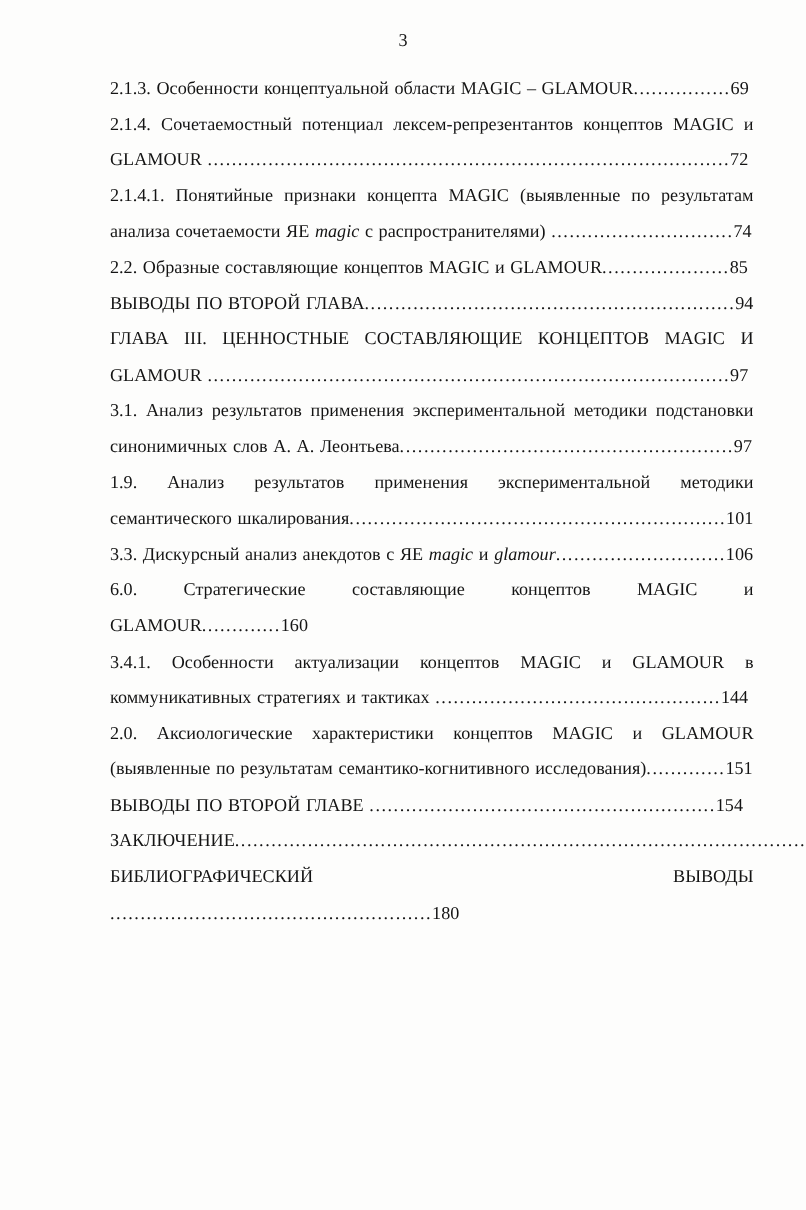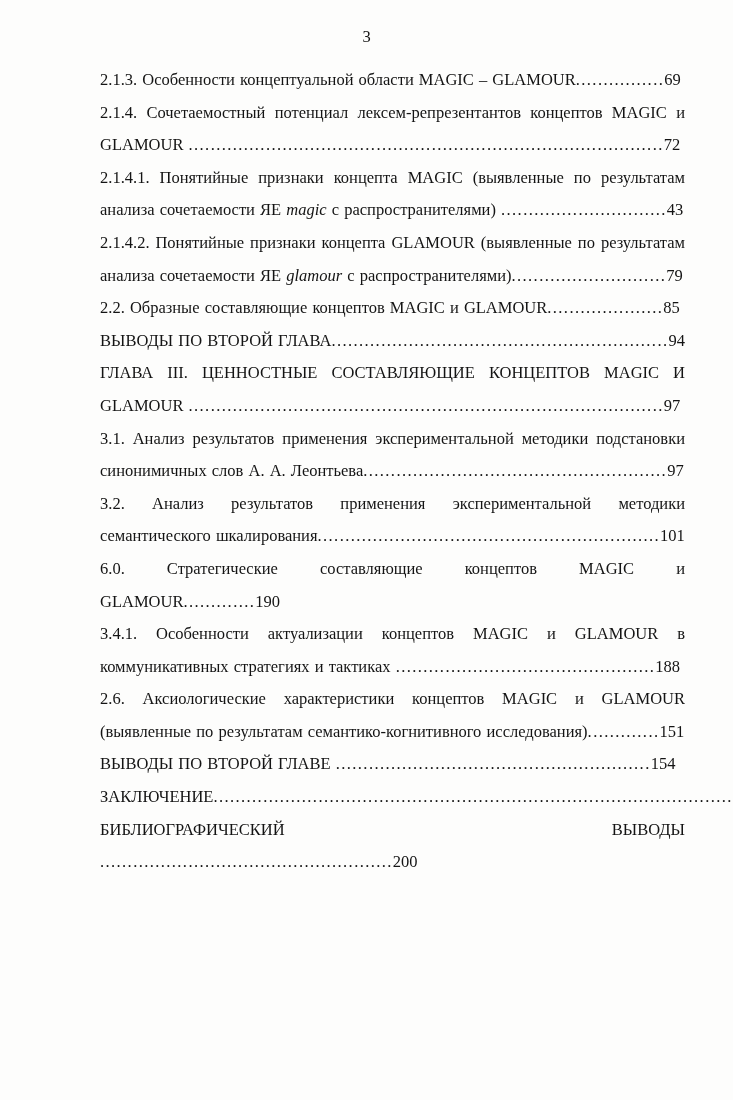--- a/index.html
+++ b/index.html
@@ -44,27 +44,27 @@
   .pg { white-space: nowrap; }
 </style>
 </head>
 <body>
 
 <div class="sheet">
   <div class="page-number">3</div>
   <div class="toc" id="toc">
       <p class="entry"><span><span>2.1.3. Особенности концептуальной области MAGIC –  GLAMOUR</span></span><span class="dots">................</span><span class="pg">69</span></p>
       <p class="entry"><span><span>2.1.4. Сочетаемостный потенциал лексем-репрезентантов концептов MAGIC и GLAMOUR </span></span><span class="dots">......................................................................................</span><span class="pg">72</span></p>
-      <p class="entry"><span><span>2.1.4.1. Понятийные признаки концепта MAGIC (выявленные по результатам анализа сочетаемости ЯЕ </span><i>magic</i><span>  с распространителями) </span></span><span class="dots">..............................</span><span class="pg">43</span></p>
-      <p class="entry"><span><span>2.1.4.2. Понятийные признаки концепта GLAMOUR (выявленные по результатам анализа сочетаемости ЯЕ </span><i>glamour</i><span>  с распространителями)</span></span><span class="dots">............................</span><span class="pg">79</span></p>
+      <p class="entry"><span><span>2.1.4.1. Понятийные признаки концепта MAGIC (выявленные по результатам анализа сочетаемости ЯЕ </span><i>magic</i><span>  с распространителями) </span></span><span class="dots">..............................</span><span class="pg">74</span></p>
       <p class="entry"><span><span>2.2. Образные составляющие концептов MAGIC и GLAMOUR</span></span><span class="dots">.....................</span><span class="pg">85</span></p>
       <p class="entry"><span><span>ВЫВОДЫ ПО ВТОРОЙ ГЛАВА</span></span><span class="dots">.............................................................</span><span class="pg">94</span></p>
       <p class="entry"><span><span>ГЛАВА III. ЦЕННОСТНЫЕ СОСТАВЛЯЮЩИЕ КОНЦЕПТОВ MAGIC И GLAMOUR </span></span><span class="dots">......................................................................................</span><span class="pg">97</span></p>
       <p class="entry"><span><span>3.1. Анализ результатов применения экспериментальной методики подстановки синонимичных слов А. А. Леонтьева</span></span><span class="dots">.......................................................</span><span class="pg">97</span></p>
-      <p class="entry"><span><span>3.2. Анализ результатов применения экспериментальной методики семантического шкалирования</span></span><span class="dots">..............................................................</span><span class="pg">101</span></p>
-      <p class="entry"><span><span>6.0. Стратегические составляющие концептов MAGIC и GLAMOUR</span></span><span class="dots">.............</span><span class="pg">190</span></p>
-      <p class="entry"><span><span>3.4.1. Особенности актуализации концептов MAGIC и GLAMOUR в коммуникативных стратегиях и тактиках </span></span><span class="dots">...............................................</span><span class="pg">188</span></p>
-      <p class="entry"><span><span>2.6. Аксиологические характеристики концептов MAGIC и GLAMOUR (выявленные по результатам семантико-когнитивного исследования)</span></span><span class="dots">.............</span><span class="pg">151</span></p>
+      <p class="entry"><span><span>1.9. Анализ результатов применения экспериментальной методики семантического шкалирования</span></span><span class="dots">..............................................................</span><span class="pg">101</span></p>
+      <p class="entry"><span><span>3.3. Дискурсный анализ анекдотов с ЯЕ </span><i>magic</i><span> и  </span><i>glamour</i></span><span class="dots">............................</span><span class="pg">106</span></p>
+      <p class="entry"><span><span>6.0. Стратегические составляющие концептов MAGIC и GLAMOUR</span></span><span class="dots">.............</span><span class="pg">160</span></p>
+      <p class="entry"><span><span>3.4.1. Особенности актуализации концептов MAGIC и GLAMOUR в коммуникативных стратегиях и тактиках </span></span><span class="dots">...............................................</span><span class="pg">144</span></p>
+      <p class="entry"><span><span>2.0. Аксиологические характеристики концептов MAGIC и GLAMOUR (выявленные по результатам семантико-когнитивного исследования)</span></span><span class="dots">.............</span><span class="pg">151</span></p>
       <p class="entry"><span><span>ВЫВОДЫ ПО ВТОРОЙ ГЛАВЕ </span></span><span class="dots">.........................................................</span><span class="pg">154</span></p>
       <p class="entry"><span><span>ЗАКЛЮЧЕНИЕ</span></span><span class="dots">................................................................................................................................................................................................................................................................................................................................................................................................................</span></p>
-      <p class="entry"><span><span>БИБЛИОГРАФИЧЕСКИЙ ВЫВОДЫ </span></span><span class="dots">.....................................................</span><span class="pg">200</span></p>
+      <p class="entry"><span><span>БИБЛИОГРАФИЧЕСКИЙ ВЫВОДЫ </span></span><span class="dots">.....................................................</span><span class="pg">180</span></p>
     </div>
 </div>
 
 </body></html>

